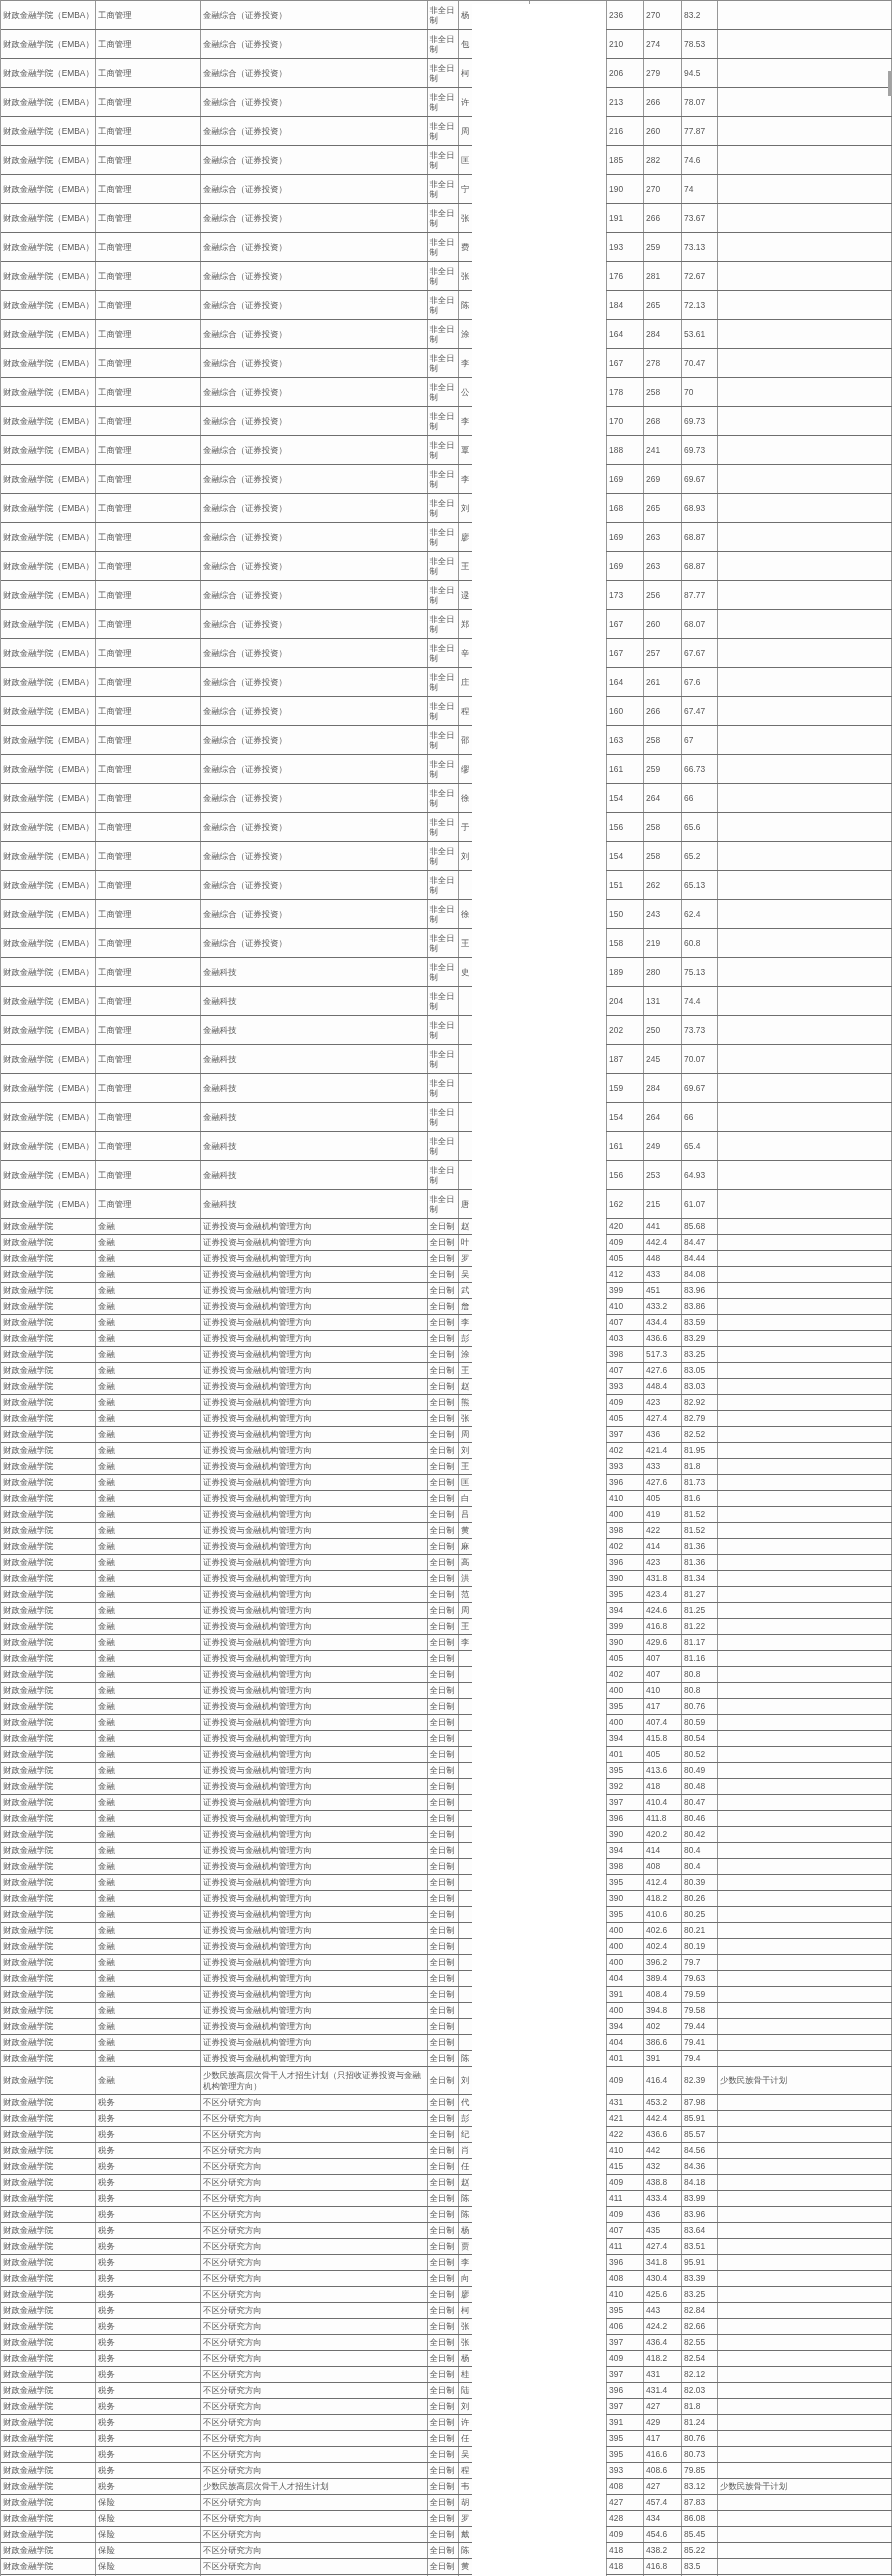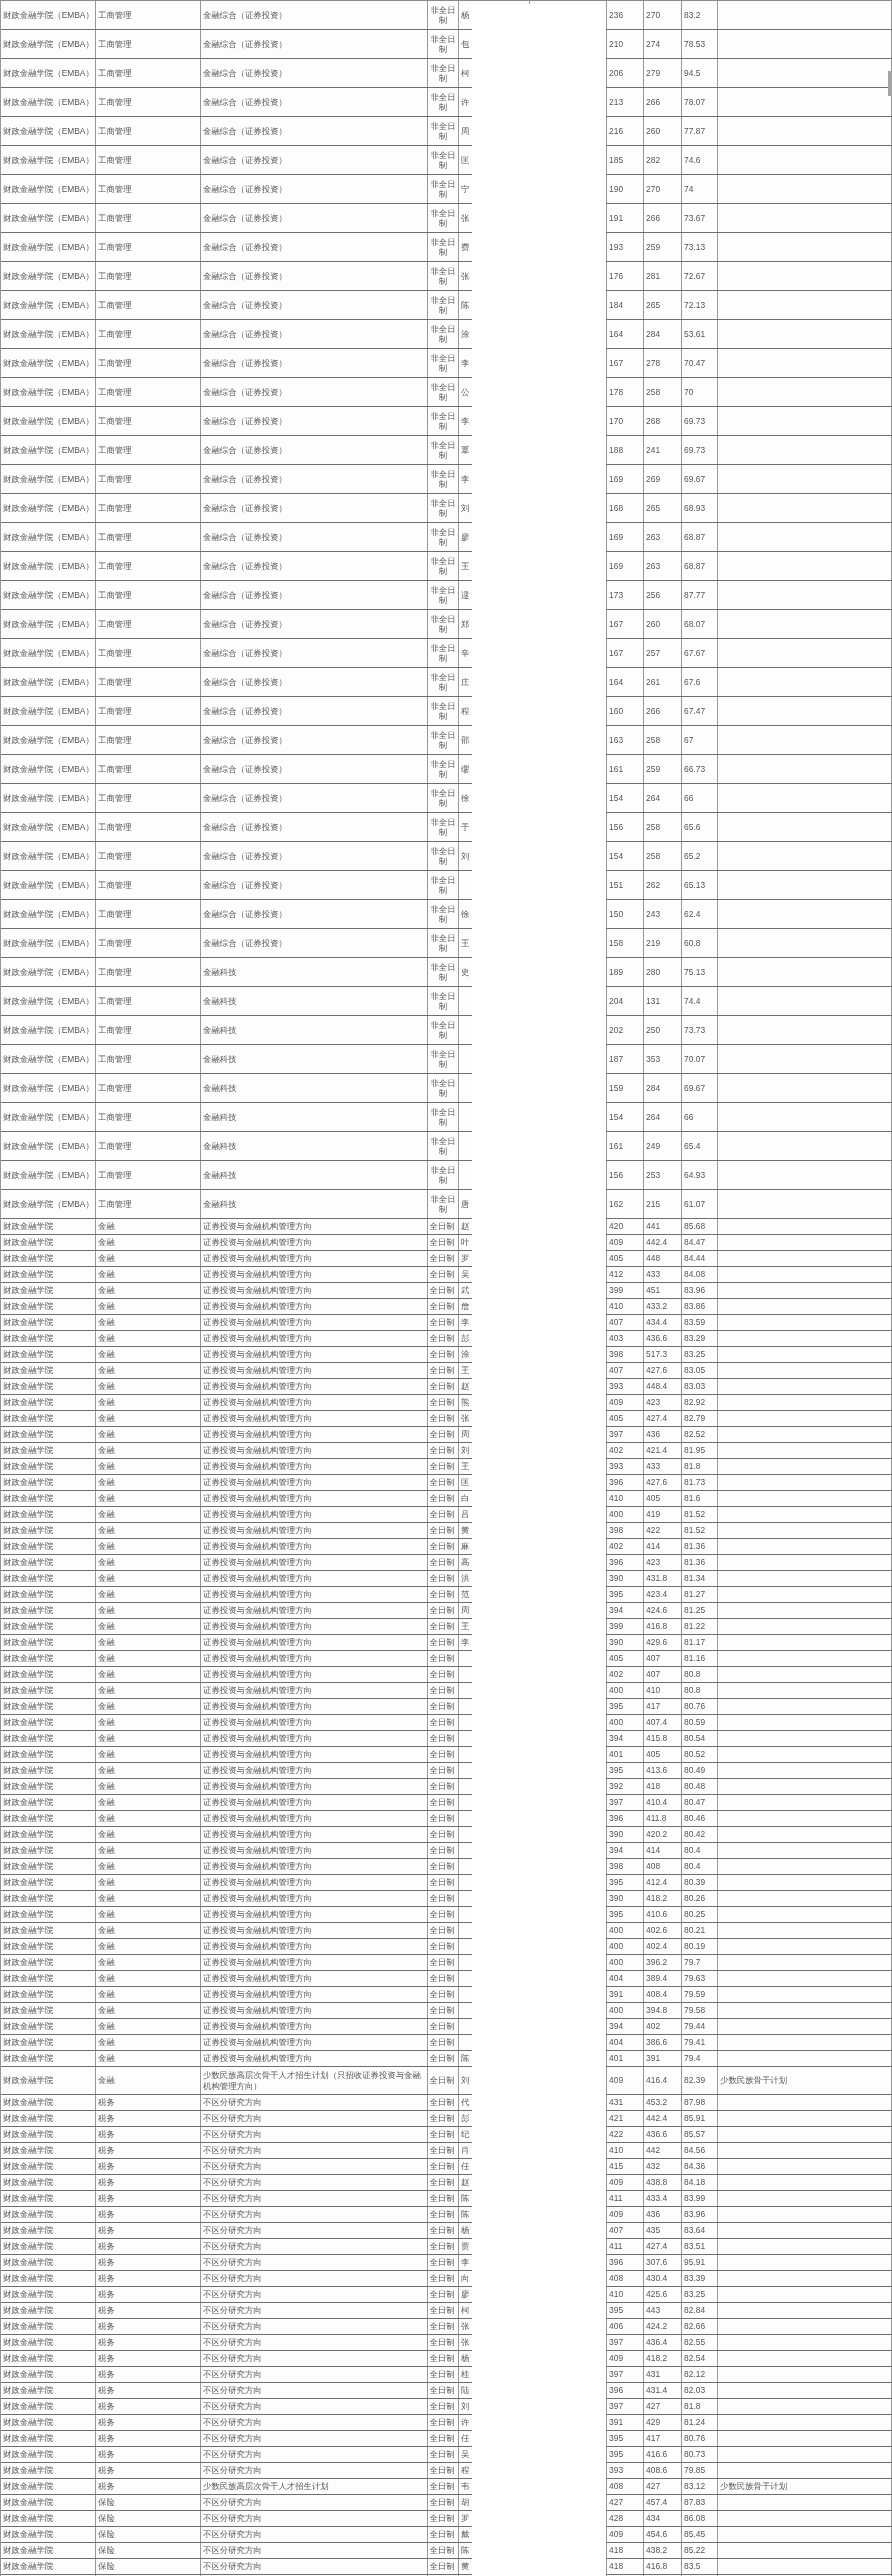--- a/index.html
+++ b/index.html
@@ -1,19 +1,19 @@
 <!DOCTYPE html>
 <html style="font-size:11px"><head>
 <meta charset="utf-8">
 <style>
   html,body{margin:0;padding:0;background:#ffffff;}
   body{width:892px;font-family:"Liberation Sans","DejaVu Sans",sans-serif;}
   #table{position:relative;width:892px;border-left:0.7px solid #979797;border-top:0.7px solid #8a8a8a;box-sizing:border-box;background:#fdfdfd;}
   .row{display:flex;box-sizing:border-box;border-bottom:0.7px solid #6e6e6e;align-items:stretch;}
-  .r-emba{height:29px;text-align:center;}
+  .r-emba{height:29px;}
   .r-dense{height:16px;}
   .r-tax{height:16px;}
   .r-special{height:28px;}
   .r-cut{height:3.8px;border-bottom:none;overflow:hidden;}
   .cell{box-sizing:border-box;border-right:0.7px solid #979797;padding:0 2.1px;display:flex;align-items:center;font-size:8.4px;color:#565656;overflow:hidden;line-height:10.5px;}
   .c-college{width:95px;white-space:nowrap;}
   .c-major{width:105px;white-space:nowrap;}
   .c-dir{width:227px;word-break:break-all;}
   .c-mode{width:31px;word-break:break-all;padding:0 1.4px;}
   .c-name{width:148px;white-space:nowrap;}
@@ -426,21 +426,21 @@
         <div class="cell c-s3">73.73</div>
         <div class="cell c-remark"></div>
       </div>
       <div class="row r-emba">
         <div class="cell c-college">财政金融学院（EMBA）</div>
         <div class="cell c-major">工商管理</div>
         <div class="cell c-dir">金融科技</div>
         <div class="cell c-mode">非全日制</div>
         <div class="cell c-name"></div>
         <div class="cell c-s1">187</div>
-        <div class="cell c-s2">353</div>
+        <div class="cell c-s2">245</div>
         <div class="cell c-s3">70.07</div>
         <div class="cell c-remark"></div>
       </div>
       <div class="row r-emba">
         <div class="cell c-college">财政金融学院（EMBA）</div>
         <div class="cell c-major">工商管理</div>
         <div class="cell c-dir">金融科技</div>
         <div class="cell c-mode">非全日制</div>
         <div class="cell c-name"></div>
         <div class="cell c-s1">159</div>
@@ -1196,21 +1196,21 @@
         <div class="cell c-s3">83.51</div>
         <div class="cell c-remark"></div>
       </div>
       <div class="row r-tax">
         <div class="cell c-college">财政金融学院</div>
         <div class="cell c-major">税务</div>
         <div class="cell c-dir">不区分研究方向</div>
         <div class="cell c-mode">全日制</div>
         <div class="cell c-name">李</div>
         <div class="cell c-s1">396</div>
-        <div class="cell c-s2">307.6</div>
+        <div class="cell c-s2">341.8</div>
         <div class="cell c-s3">95.91</div>
         <div class="cell c-remark"></div>
       </div>
       <div class="row r-tax">
         <div class="cell c-college">财政金融学院</div>
         <div class="cell c-major">税务</div>
         <div class="cell c-dir">不区分研究方向</div>
         <div class="cell c-mode">全日制</div>
         <div class="cell c-name">向</div>
         <div class="cell c-s1">408</div>

